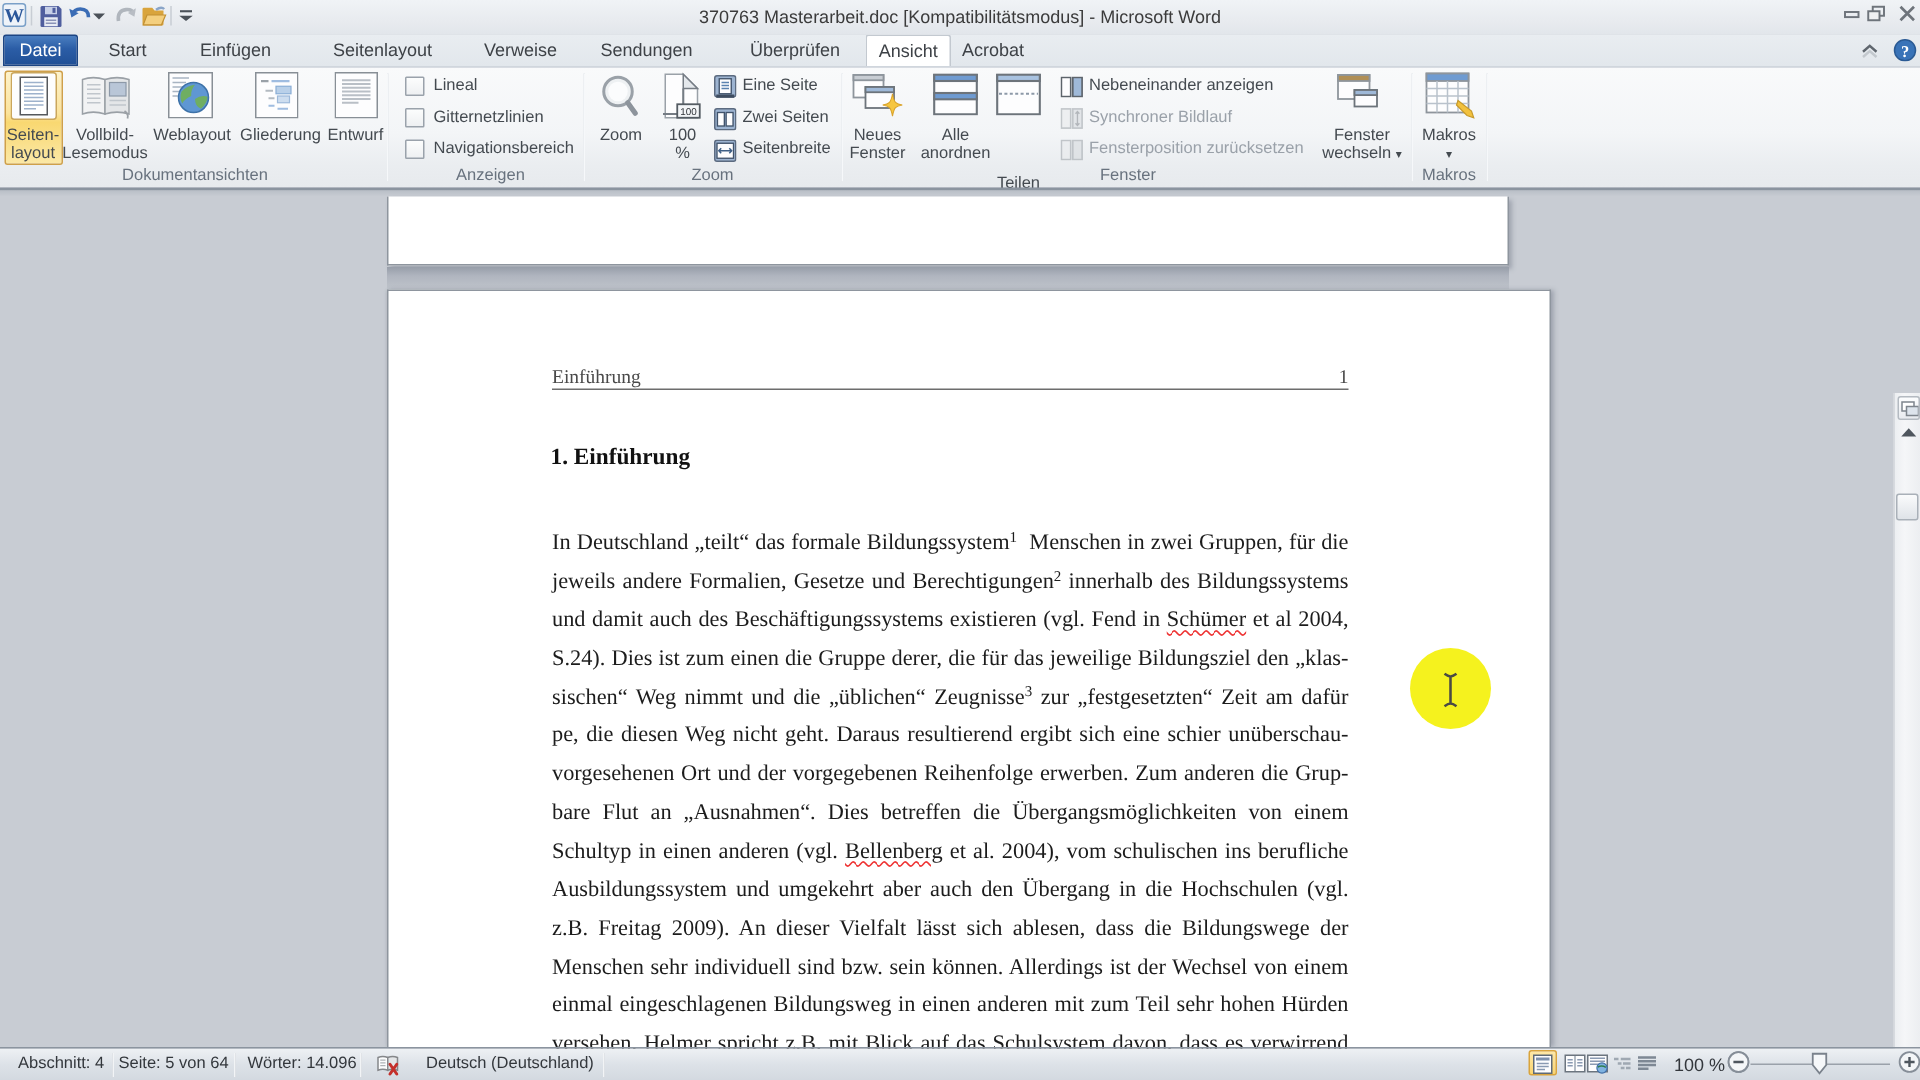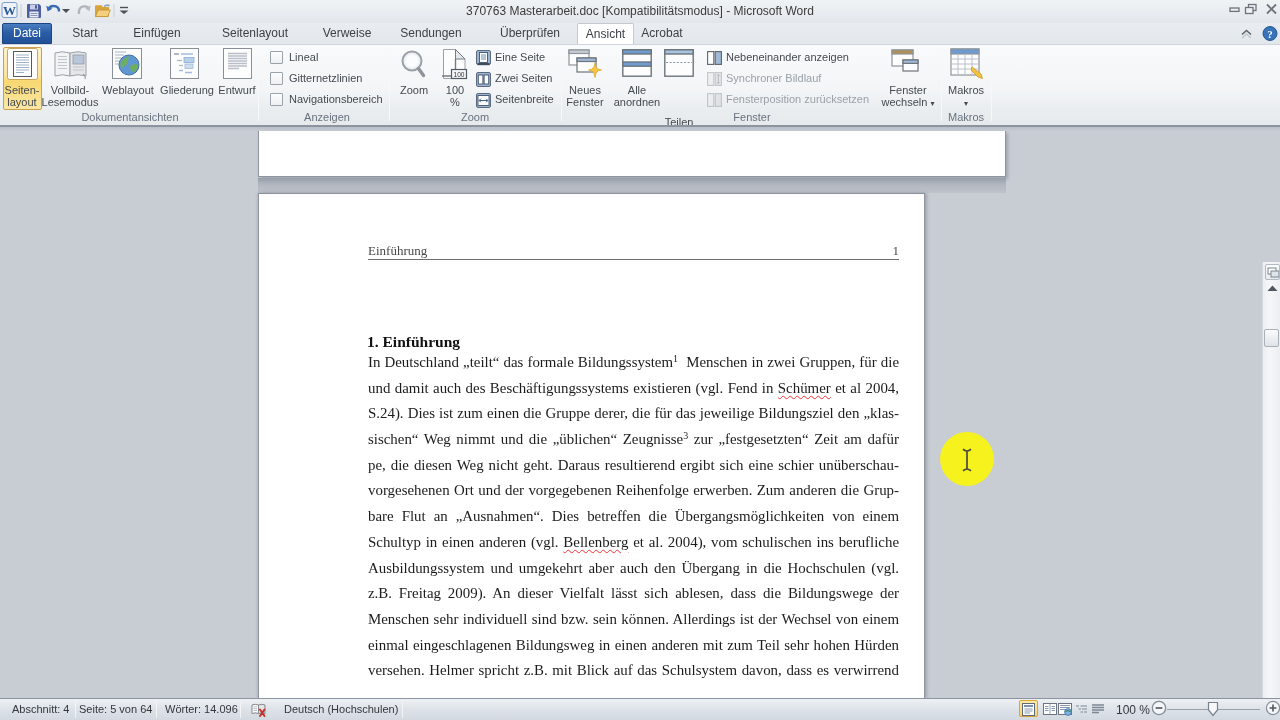--- a/index.html
+++ b/index.html
@@ -40,28 +40,28 @@
   #selbtn { position:absolute; left:3px; top:2px; width:39px; height:63px;
     background:linear-gradient(#fdf2cb,#fbe39c 45%,#f9d871 55%,#fbe8a6);
     border:1px solid #cfa04a; border-radius:2px; }
 
   
   #docarea { position:absolute; left:0; top:131px; width:1280px; height:567px; background:#c8ccd3; }
   #page1 { position:absolute; left:258px; top:0px; width:748px; height:46px;
     background:#fff; border:1px solid #8e959e; border-top:none; box-shadow:2px 2px 3px rgba(110,118,132,0.45); }
   #pagegap { position:absolute; left:258px; top:47px; width:748px; height:15px;
     background:linear-gradient(#979ea9,#b0b5bf 40%,#bfc4cb); }
-  #page2 { position:absolute; left:258px; top:62px; width:667px; height:505px;
+  #page2 { position:absolute; left:258px; top:62px; width:776px; height:505px;
     background:#fff; border:1px solid #8e959e; border-bottom:none; box-shadow:2px 0 3px rgba(110,118,132,0.45), -1px 0 2px rgba(130,138,150,0.3); }
 
   .serif { font-family:"Liberation Serif",serif; }
   #hdr { position:absolute; left:109px; top:49px; width:531px; height:17px;
     font-size:13px; color:#4a4a4a; border-bottom:1px solid #6d6d6d; }
   #hdrnum { position:absolute; right:0; top:0; }
-  #h1 { position:absolute; left:108px; top:102px; font-size:15.5px; font-weight:bold; color:#111;margin-top:37px; }
+  #h1 { position:absolute; left:108px; top:102px; font-size:15.5px; font-weight:bold; color:#111; }
   #bodytext { position:absolute; left:109px; top:160px; width:531px; font-size:14.9px; color:#1c1c1c; }
   #bodytext .ln { height:25.7px; text-align:justify; text-align-last:justify; white-space:nowrap; }
   sup { font-size:10px; vertical-align:baseline; position:relative; top:-5px; }
   .sq { text-decoration:underline; text-decoration-style:wavy; text-decoration-color:#e33; text-decoration-thickness:1px; text-underline-offset:2px; }
 
   
   #ycursor { position:absolute; left:940px; top:301px; width:54px; height:54px; border-radius:50%;
     background:radial-gradient(circle, rgba(245,242,30,1) 0 78%, rgba(245,242,30,0.85) 88%, rgba(245,242,30,0) 100%); }
 
   
@@ -295,20 +295,21 @@
   <div id="ribbonline2"></div>
 
   <div id="docarea">
     <div id="page1"></div>
     <div id="pagegap"></div>
     <div id="page2">
       <div id="hdr" class="serif">Einführung<span id="hdrnum">1</span></div>
       <div id="h1" class="serif">1. Einführung</div>
       <div id="bodytext" class="serif">
         <div class="ln">In Deutschland „teilt“ das formale Bildungssystem<sup>1</sup>&nbsp; Menschen in zwei Gruppen, für die</div>
+        <div class="ln">jeweils andere Formalien, Gesetze und Berechtigungen<sup>2</sup> innerhalb des Bildungssystems</div>
         <div class="ln">und damit auch des Beschäftigungssystems existieren (vgl. Fend in <span class="sq">Schümer</span> et al 2004,</div>
         <div class="ln">S.24). Dies ist zum einen die Gruppe derer, die für das jeweilige Bildungsziel den „klas-</div>
         <div class="ln">sischen“ Weg nimmt und die „üblichen“ Zeugnisse<sup>3</sup> zur „festgesetzten“ Zeit am dafür</div>
         <div class="ln">pe, die diesen Weg nicht geht. Daraus resultierend ergibt sich eine schier unüberschau-</div>
         <div class="ln">vorgesehenen Ort und der vorgegebenen Reihenfolge erwerben. Zum anderen die Grup-</div>
         <div class="ln">bare Flut an „Ausnahmen“. Dies betreffen die Übergangsmöglichkeiten von einem</div>
         <div class="ln">Schultyp in einen anderen (vgl. <span class="sq">Bellenberg</span> et al. 2004), vom schulischen ins berufliche</div>
         <div class="ln">Ausbildungssystem und umgekehrt aber auch den Übergang in die Hochschulen (vgl.</div>
         <div class="ln">z.B. Freitag 2009). An dieser Vielfalt lässt sich ablesen, dass die Bildungswege der</div>
         <div class="ln">Menschen sehr individuell sind bzw. sein können. Allerdings ist der Wechsel von einem</div>
@@ -342,21 +343,21 @@
     <div class="stext" style="left:79px;">Seite: 5 von 64</div>
     <div class="ssep" style="left:156px;"></div>
     <div class="stext" style="left:165px;">Wörter: 14.096</div>
     <div class="ssep" style="left:240px;"></div>
     <svg class="abs" style="left:250px;top:3px;" width="19" height="16" viewBox="0 0 19 16">
       <path d="M2 3 Q5.2 1.6 8.5 3 L8.5 11.5 Q5.2 10.2 2 11.5 Z" fill="#fbfcfd" stroke="#85878a" stroke-width="1"></path>
       <path d="M8.5 3 Q11.8 1.6 15 3 L15 11.5 Q11.8 10.2 8.5 11.5 Z" fill="#e3e5e7" stroke="#85878a" stroke-width="1"></path>
       <path d="M3.5 4.8 H7 M3.5 6.6 H7 M3.5 8.4 H7" stroke="#aeb2b6" stroke-width="0.8"></path>
       <path d="M10 14 L14.5 7.5 M14.5 14 L10 7.5" stroke="#c4302b" stroke-width="2" stroke-linecap="round"></path>
     </svg>
-    <div class="stext" style="left:284px;">Deutsch (Hochschulen)</div>
+    <div class="stext" style="left:284px;">Deutsch (Deutschland)</div>
     <div class="ssep" style="left:402px;"></div>
 
     <div class="abs" style="left:1019px;top:1px;width:19px;height:17px;border:1px solid #d9a43c;border-radius:2px;background:linear-gradient(#fde8a8,#fbd46e);"></div>
     <svg class="abs" style="left:1012px;top:2px;" width="100" height="17" viewBox="0 0 100 17">
 
       <g transform="translate(9,1)">
         <rect x="1.5" y="1.5" width="12" height="12" fill="#fdfdfe" stroke="#5f6a76" stroke-width="1"></rect>
         <rect x="3" y="3" width="9" height="2" fill="#7e91ad"></rect>
         <path d="M3.5 7 H11.5 M3.5 9 H11.5 M3.5 11 H9" stroke="#8a9ab2" stroke-width="1"></path>
       </g>

